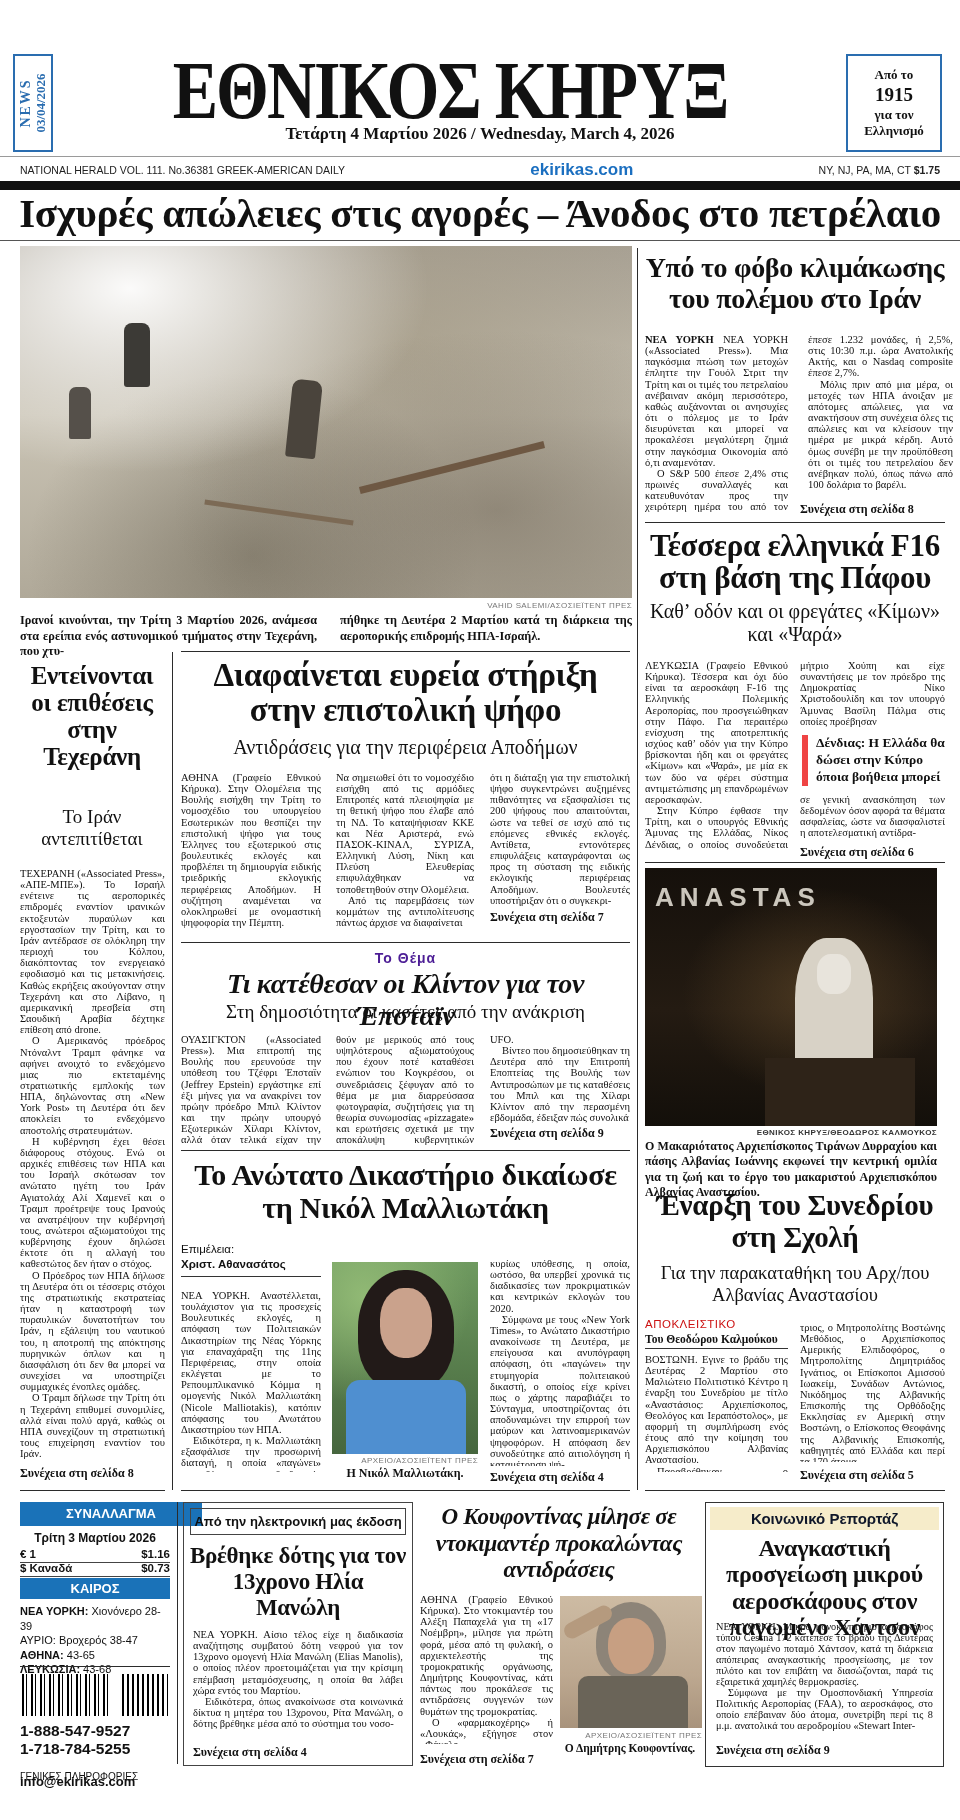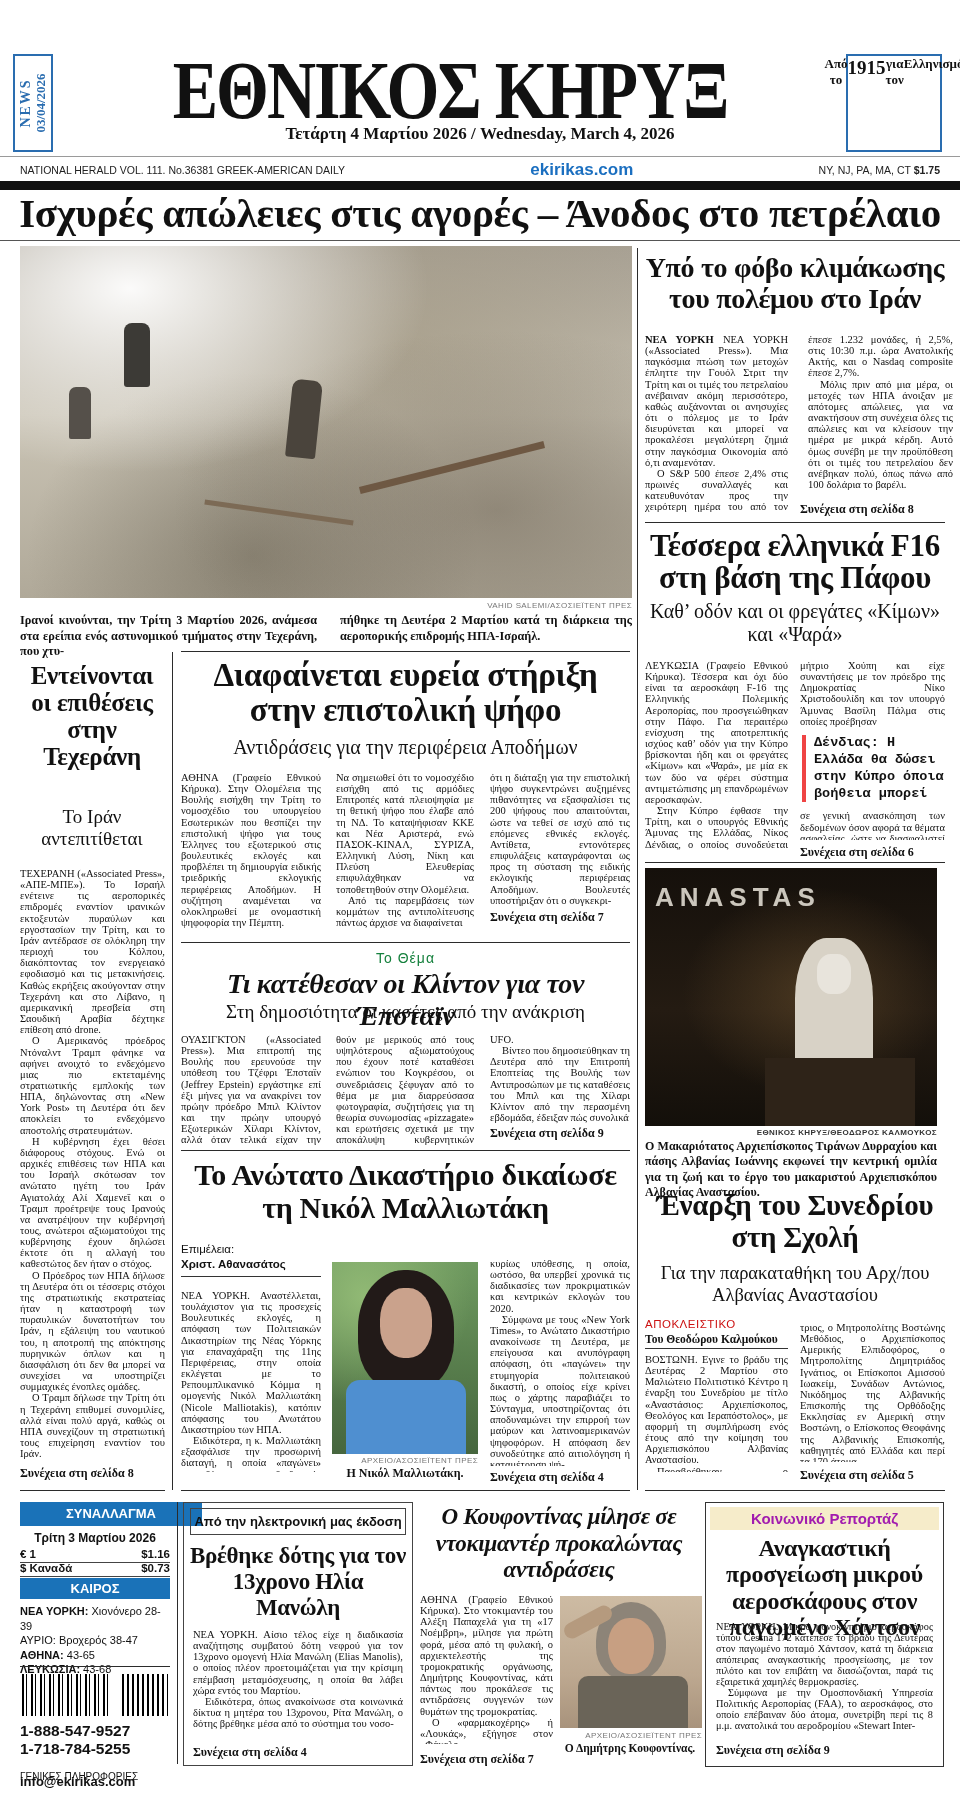--- a/index.html
+++ b/index.html
@@ -14,22 +14,22 @@
   .lead-in{font-weight:bold;}
   .cont{font-weight:bold;font-size:12px;font-family:"Liberation Serif",serif;}
   .credit{font-family:"Liberation Sans","DejaVu Sans",sans-serif;font-size:8px;color:#777;
           letter-spacing:.4px;text-align:right;}
   .capt{font-weight:bold;font-size:12.3px;line-height:1.28;text-align:justify;}
   .hl{font-weight:bold;letter-spacing:-.3px;}
   .vline{width:0;border-left:1px solid #2b2b2b;}
   .hline{height:0;border-top:1px solid #2b2b2b;}
   .bluebar{background:#1a72b8;color:#fff;font-weight:bold;text-align:center;
            font-family:"Liberation Sans",sans-serif;}
-  .pullquote{border-left:4px solid #ef4444;padding-left:8px;margin:8px 0 8px 2px;
-             font-family:Liberation Mono, monospace;font-weight:bold;
+  .pullquote{border-left:6px solid #ef4444;padding-left:8px;margin:8px 0 8px 2px;
+             font-family:Liberation Serif, serif;font-weight:bold;
              font-size:13.5px;line-height:1.25;text-align:left;text-indent:0;}
 </style>
 </head>
 <body>
 
 <div id="page">
 
   <div class="abs" style="left:13px;top:54px;width:36px;height:94px;border:2px solid #2a6db0;">
     <div style="position:absolute;top:50%;left:50%;transform:translate(-50%,-50%) rotate(-90deg);
                 color:#2a6db0;font-weight:bold;text-align:center;line-height:1.05;white-space:nowrap;">
@@ -37,21 +37,21 @@
       <div style="font-size:13px;">03/04/2026</div>
     </div>
   </div>
 
   <div class="abs ctr" style="left:60px;right:120px;top:42px;font-size:68px;font-weight:bold;letter-spacing:-2px;
               transform:scaleY(1.22);transform-origin:top center;white-space:nowrap;">ΕΘΝΙΚΟΣ ΚΗΡΥΞ</div>
 
   <div class="abs ctr" style="left:0;right:0;top:124px;font-size:17px;font-weight:bold;">Τετάρτη 4 Μαρτίου 2026 / Wednesday, March 4, 2026</div>
 
   <div class="abs ctr" style="left:846px;top:54px;width:92px;height:94px;border:2px solid #2a6db0;
-              display:flex;flex-direction:row;justify-content:center;line-height:1.25;">
+              display:flex;flex-direction:column;justify-content:center;line-height:1.25;">
     <div style="font-size:13px;font-weight:bold;">Από το</div>
     <div style="font-size:19px;font-weight:bold;">1915</div>
     <div style="font-size:13px;font-weight:bold;">για τον</div>
     <div style="font-size:13px;font-weight:bold;">Ελληνισμό</div>
   </div>
 
   <div class="abs" style="left:0;top:156px;width:960px;border-top:1px solid #9a9a9a;"></div>
 
   <div class="abs sans" style="left:20px;right:20px;top:160px;height:20px;display:flex;align-items:center;
               justify-content:space-between;font-size:10.5px;color:#222;">
@@ -135,21 +135,21 @@
   <div class="abs bodytxt" style="left:336px;top:772px;width:138px;height:158px;">
     <p>Να σημειωθεί ότι το νομοσχέδιο εισήχθη από τις αρμόδιες Επιτροπές κατά πλειοψηφία με τη θετική ψήφο που έλαβε από τη ΝΔ. Το καταψήφισαν ΚΚΕ και Νέα Αριστερά, ενώ ΠΑΣΟΚ-ΚΙΝΑΛ, ΣΥΡΙΖΑ, Ελληνική Λύση, Νίκη και Πλεύση Ελευθερίας επιφυλάχθηκαν να τοποθετηθούν στην Ολομέλεια.</p>
     <p>Από τις παρεμβάσεις των κομμάτων της αντιπολίτευσης πάντως άρχισε να διαφαίνεται</p>
   </div>
   <div class="abs bodytxt" style="left:490px;top:772px;width:140px;height:158px;">
     <p>ότι η διάταξη για την επιστολική ψήφο συγκεντρώνει αυξημένες πιθανότητες να εξασφαλίσει τις 200 ψήφους που απαιτούνται, ώστε να τεθεί σε ισχύ από τις επόμενες εθνικές εκλογές. Αντίθετα, εντονότερες επιφυλάξεις καταγράφονται ως προς τη σύσταση της ειδικής εκλογικής περιφέρειας Αποδήμων. Βουλευτές υποστήριξαν ότι ο συγκεκρι-</p>
     <p class="cont" style="text-indent:0;margin-top:6px;">Συνέχεια στη σελίδα 7</p>
   </div>
   <div class="abs hline" style="left:181px;top:942px;width:449px;"></div>
 
-  <div class="abs ctr sans" style="left:181px;width:449px;top:950px;font-size:14px;font-weight:normal;color:#15803d;letter-spacing:1px;">Το Θέμα</div>
+  <div class="abs ctr sans" style="left:181px;width:449px;top:950px;font-size:14px;font-weight:bold;color:#4c1d95;letter-spacing:1px;">Το Θέμα</div>
   <div class="abs ctr hl" style="left:181px;width:449px;top:968px;font-size:28px;font-style:italic;">Τι κατέθεσαν οι Κλίντον για τον Έπσταϊν</div>
   <div class="abs ctr" style="left:181px;width:449px;top:1001px;font-size:19px;">Στη δημοσιότητα οι κασέτες από την ανάκριση</div>
   <div class="abs bodytxt" style="left:181px;top:1034px;width:140px;height:112px;">
     <p>ΟΥΑΣΙΓΚΤΟΝ («Associated Press»). Μια επιτροπή της Βουλής που ερευνούσε την υπόθεση του Τζέφρι Έπσταϊν (Jeffrey Epstein) εργάστηκε επί έξι μήνες για να ανακρίνει τον πρώην πρόεδρο Μπιλ Κλίντον και την πρώην υπουργό Εξωτερικών Χίλαρι Κλίντον, αλλά όταν τελικά είχαν την ευκαιρία να συναντη-</p>
   </div>
   <div class="abs bodytxt" style="left:336px;top:1034px;width:138px;height:112px;">
     <p>θούν με μερικούς από τους υψηλότερους αξιωματούχους που έχουν ποτέ καταθέσει ενώπιον του Κογκρέσου, οι συνεδριάσεις ξέφυγαν από το θέμα με μια διαρρεύσασα φωτογραφία, συζητήσεις για τη θεωρία συνωμοσίας «pizzagate» και ερωτήσεις σχετικά με την αποκάλυψη κυβερνητικών πληροφοριών για τα</p>
   </div>
   <div class="abs bodytxt" style="left:490px;top:1034px;width:140px;height:112px;">
     <p>UFO.</p>
@@ -269,21 +269,21 @@
     <div style="position:absolute;left:48px;top:22px;width:46px;height:56px;background:#c79f82;border-radius:46%;"></div>
     <div style="position:absolute;left:2px;top:18px;width:52px;height:16px;background:#b59a7e;border-radius:8px;transform:rotate(-28deg);"></div>
     <div style="position:absolute;left:18px;top:80px;width:110px;height:52px;background:#6a6458;border-radius:10px 10px 0 0;"></div>
   </div>
   <div class="abs credit" style="left:560px;top:1731px;width:142px;">ΑΡΧΕΙΟ/ΑΣΟΣΙΕΪΤΕΝΤ ΠΡΕΣ</div>
   <div class="abs ctr" style="left:555px;top:1742px;width:150px;font-size:11.5px;font-weight:bold;">Ο Δημήτρης Κουφοντίνας.</div>
   <div class="abs cont" style="left:420px;top:1752px;">Συνέχεια στη σελίδα 7</div>
 
   <div class="abs" style="left:705px;top:1502px;width:237px;height:263px;border:1.5px solid #333;">
     <div class="ctr sans" style="position:absolute;left:4px;right:4px;top:4px;height:23px;line-height:23px;
-                background:#f6ecca;color:#a21caf;font-size:15px;font-weight:bold;">Κοινωνικό Ρεπορτάζ</div>
+                background:#f6ecca;color:#0f172a;font-size:15px;font-weight:bold;">Κοινωνικό Ρεπορτάζ</div>
     <div class="ctr hl" style="position:absolute;left:3px;right:3px;top:32px;font-size:24px;line-height:1.1;">Αναγκαστική προσγείωση μικρού αεροσκάφους στον παγωμένο Χάντσον</div>
     <div class="bodytxt" style="position:absolute;left:10px;right:10px;top:118px;height:116px;font-size:10.3px;line-height:11px;">
       <p>ΝΕΑ ΥΟΡΚΗ. Μικρό μονοκινητήριο αεροσκάφος τύπου Cessna 172 κατέπεσε το βράδυ της Δευτέρας στον παγωμένο ποταμό Χάντσον, κατά τη διάρκεια απόπειρας αναγκαστικής προσγείωσης, με τον πιλότο και τον επιβάτη να διασώζονται, παρά τις εξαιρετικά χαμηλές θερμοκρασίες.</p>
       <p>Σύμφωνα με την Ομοσπονδιακή Υπηρεσία Πολιτικής Αεροπορίας (FAA), το αεροσκάφος, στο οποίο επέβαιναν δύο άτομα, συνετρίβη περί τις 8 μ.μ. ανατολικά του αεροδρομίου «Stewart Inter-</p>
     </div>
     <div class="cont" style="position:absolute;left:10px;top:240px;">Συνέχεια στη σελίδα 9</div>
   </div>
 
 </div>
 

